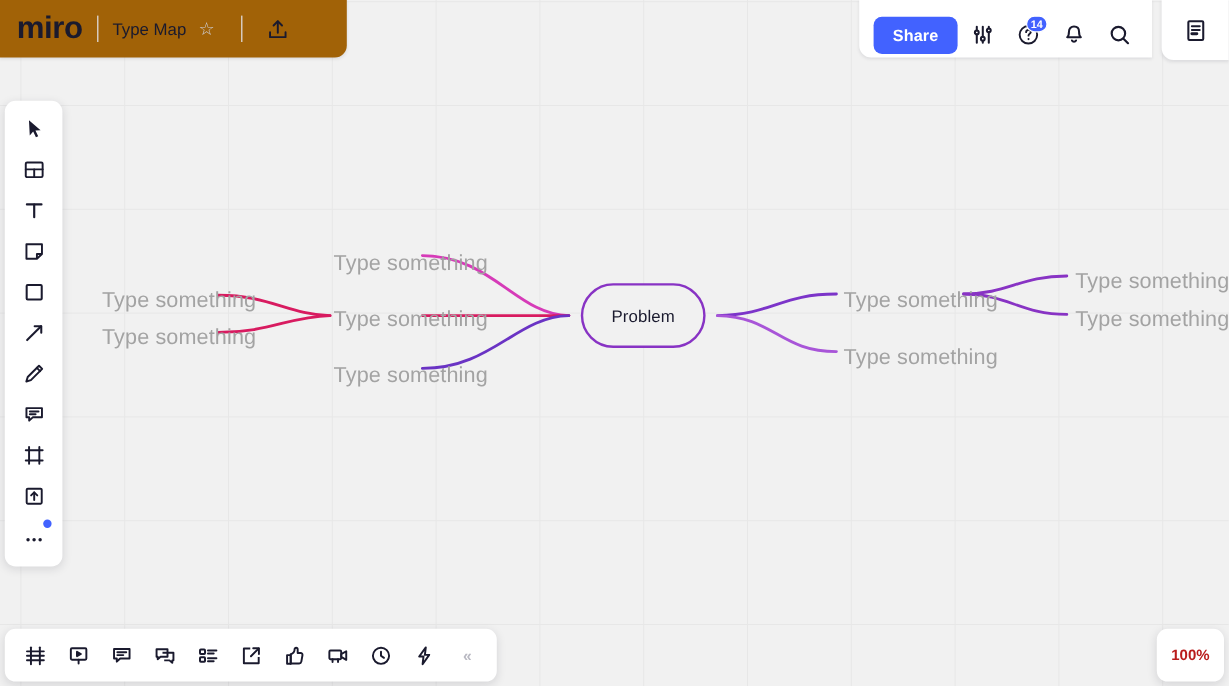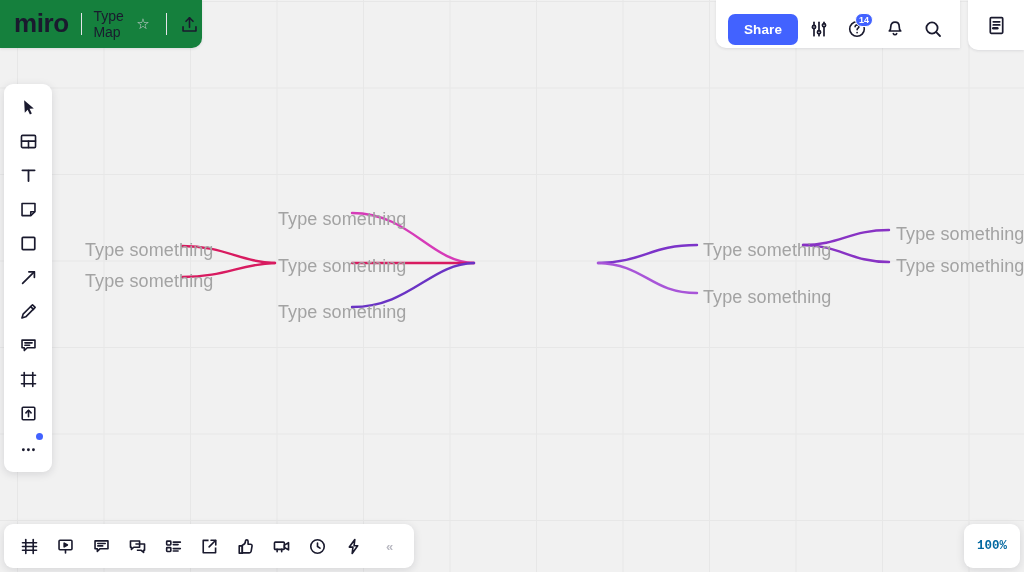--- a/index.html
+++ b/index.html
@@ -41,22 +41,22 @@
     position: absolute;
     font-size: 18px;
     color: #a3a3a3;
     white-space: nowrap;
     letter-spacing: .1px;
   }
 
   
   .topbar {
     position: absolute; left: 0; top: 0;
-    height: 48px; width: 202px;
-    background: #15803d;
+    height: 48px; width: 289px;
+    background: #a16207;
     border-radius: 0 0 10px 0;
     box-shadow: 0 1px 3px rgba(28,28,46,.10);
     display: flex; align-items: center;
     padding: 0 2px 0 14px;
     z-index: 20;
   }
   .logo {
     font-size: 26px; font-weight: 700; color: #1a1a2e;
     letter-spacing: -.4px; line-height: 1;
     padding-bottom: 3px;
@@ -151,24 +151,23 @@
   }
   .collapse { color: #b9b9c2; font-size: 13px; font-weight: 700; letter-spacing: -1px; }
 
   .zoombox {
     position: absolute; right: 4px; bottom: 4px;
     width: 56px; height: 44px;
     background: #fff;
     border-radius: 9px;
     box-shadow: 0 2px 8px rgba(28,28,46,.13);
     display: flex; align-items: center; justify-content: center;
-    font-size: 12.5px; font-weight: 700; color: #0369a1;
+    font-size: 12.5px; font-weight: 700; color: #b91c1c;
     cursor: pointer;
     z-index: 15;
-    font-family: Liberation Mono, monospace;
   }
   svg { display: block; }
 </style>
 </head>
 <body>
 
 <div id="app">
 
   <div id="canvas">
 
@@ -181,20 +180,23 @@
       <path d="M182,246 C225,246 240,262 275,263" fill="none" stroke="#d81b60" stroke-width="2.4" stroke-linecap="round"></path>
       <path d="M182,277 C225,277 240,264 275,263" fill="none" stroke="#d81b60" stroke-width="2.4" stroke-linecap="round"></path>
 
       <path d="M598,263 C645,262 650,245 697,245" fill="none" stroke="#7c34c9" stroke-width="2.4" stroke-linecap="round"></path>
       <path d="M598,263 C645,264 650,293 697,293" fill="none" stroke="#a855d8" stroke-width="2.4" stroke-linecap="round"></path>
 
       <path d="M803,245 C840,245 850,230 889,230" fill="none" stroke="#8833c4" stroke-width="2.4" stroke-linecap="round"></path>
       <path d="M803,245 C840,245 850,262 889,262" fill="none" stroke="#8833c4" stroke-width="2.4" stroke-linecap="round"></path>
     </svg>
 
+    <div class="node-center">
+      <span>Problem</span>
+    </div>
 
     <div class="leaf" style="left:278px;top:209px"><span>Type something</span></div>
     <div class="leaf" style="left:278px;top:256px"><span>Type something</span></div>
     <div class="leaf" style="left:278px;top:302px"><span>Type something</span></div>
 
     <div class="leaf" style="left:85px;top:240px"><span>Type something</span></div>
     <div class="leaf" style="left:85px;top:271px"><span>Type something</span></div>
 
     <div class="leaf" style="left:703px;top:240px"><span>Type something</span></div>
     <div class="leaf" style="left:703px;top:287px"><span>Type something</span></div>

